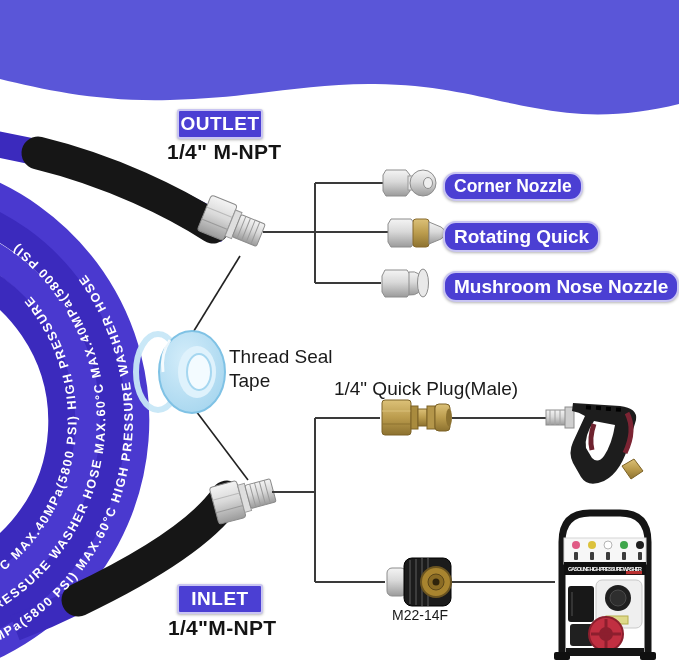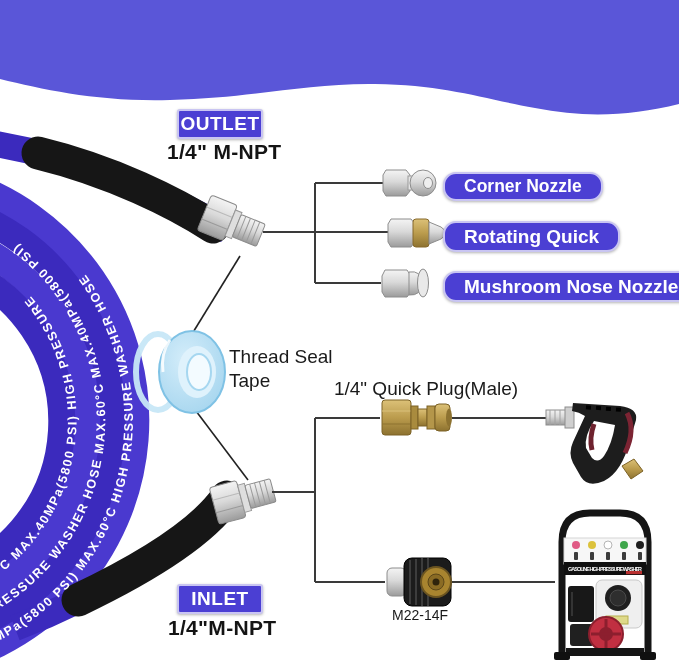--- a/index.html
+++ b/index.html
@@ -6,21 +6,21 @@
   #stage{position:relative;width:679px;height:660px;overflow:hidden;background:#fff;
          font-family:"Liberation Sans",sans-serif;}
   #gfx{position:absolute;left:0;top:0;z-index:1;}
   .txt{position:absolute;z-index:2;}
   .title{top:13px;left:0;right:0;text-align:center;color:#fff;font-size:43px;font-weight:800;
          letter-spacing:1px;text-shadow:2px 2px 2px rgba(0,0,0,.18);}
   .pill{background:var(--badge);color:#fff;font-weight:800;text-align:center;
         border:2px solid rgba(255,255,255,.7);border-radius:3px;
         box-shadow:0 1px 3px rgba(0,0,0,.3);display:flex;align-items:center;justify-content:center;}
   .pill.port{width:82px;height:26px;font-size:19px;letter-spacing:.5px;}
-  .pill.noz{height:23px;font-size:17.5px;padding:1px 19px;border-radius:13px;white-space:nowrap;}
+  .pill.noz{height:23px;font-size:17.5px;padding:1px 9px;border-radius:13px;white-space:nowrap;}
   .spec{color:#141414;font-weight:700;font-size:21px;white-space:nowrap;letter-spacing:.3px;}
   .plain{color:#1a1a1a;font-weight:400;font-size:19px;line-height:1.25;white-space:pre-line;}
   .center{text-align:center;}
 </style>
 </head>
 <body>
 
 <div id="stage">
 
   <svg id="gfx" width="679" height="660" viewBox="0 0 679 660">

